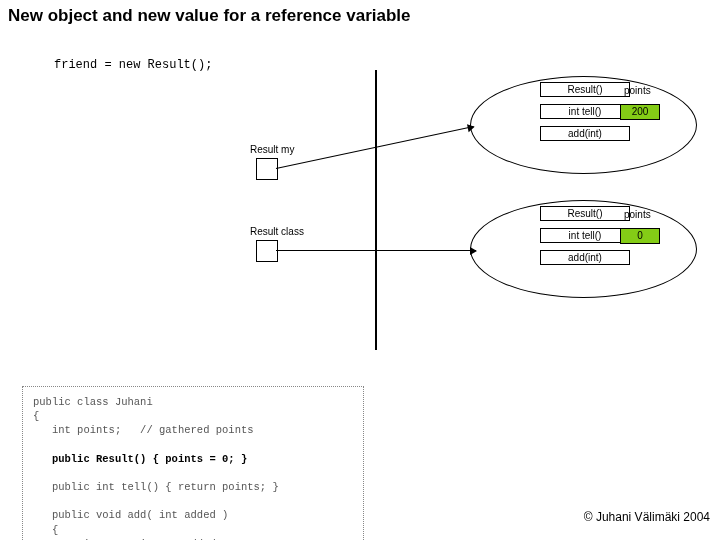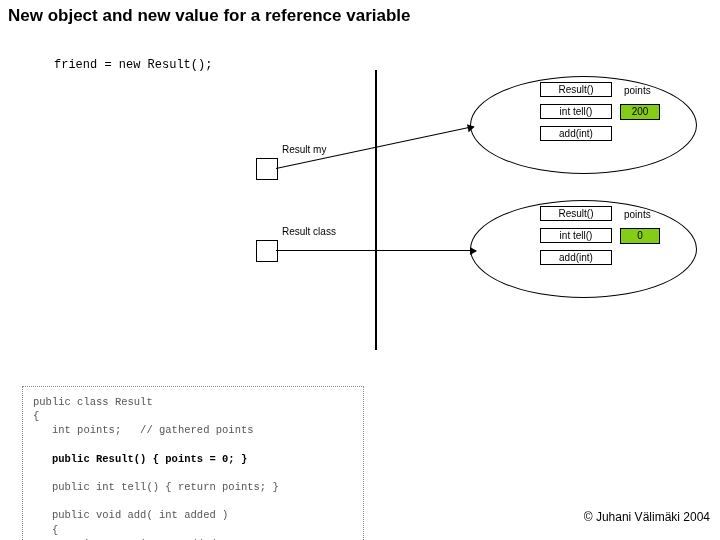--- a/index.html
+++ b/index.html
@@ -3,24 +3,24 @@
 <meta charset="utf-8">
 <style>
   html,body{margin:0;padding:0;width:720px;height:540px;background:#fff;font-family:Arial,Helvetica,sans-serif;color:#000;}
   .slide{position:relative;width:720px;height:540px;}
   .title{position:absolute;left:8px;top:6px;font-size:17px;font-weight:bold;}
   .code-stmt{position:absolute;left:40px;top:58px;font-family:"Courier New",monospace;font-size:12px;margin-left:14px;}
   .vline{position:absolute;left:375px;top:70px;width:0;height:280px;border-left:2px solid #000;}
   .obj{position:absolute;border:1px solid #000;border-radius:50%;background:#fff;}
   .obj1{left:470px;top:76px;width:225px;height:96px;}
   .obj2{left:470px;top:200px;width:225px;height:96px;}
-  .mbox{position:absolute;border:1px solid #000;background:#fff;font-size:10px;text-align:center;padding:1px 8px;width:54px;}
+  .mbox{position:absolute;border:1px solid #000;background:#fff;font-size:10px;text-align:center;padding:1px 17px;width:54px;}
   .field-lbl{position:absolute;font-size:10px;}
   .field-box{position:absolute;border:1px solid #000;background:#84cc16;font-size:10px;text-align:center;width:38px;height:14px;line-height:14px;}
-  .var-lbl{position:absolute;font-size:10px;margin-left:32px;}
+  .var-lbl{position:absolute;font-size:10px;}
   .var-box{position:absolute;border:1px solid #000;width:20px;height:20px;}
   .arrow{position:absolute;height:0;border-top:1px solid #000;}
   .arrow::after{content:"";position:absolute;right:-1px;top:-4px;border-left:7px solid #000;border-top:4px solid transparent;border-bottom:4px solid transparent;}
   .code-block{position:absolute;left:22px;top:386px;width:320px;border:1px dotted #888;padding:8px 10px;font-family:"Courier New",monospace;font-size:10.5px;line-height:1.35;color:#555;white-space:pre;}
   .code-block .bold{font-weight:bold;color:#000;}
   .copyright{position:absolute;right:10px;bottom:16px;font-size:12px;margin-top:36px;}
 </style>
 </head>
 <body>
 
@@ -44,21 +44,21 @@
   <div class="field-box" style="left:620px;top:228px;">0</div>
 
   <div class="var-lbl" style="left:250px;top:144px;">Result my</div>
   <div class="var-box" style="left:256px;top:158px;"></div>
   <div class="arrow" style="left:276px;top:168px;width:202px;transform-origin:left center;transform:rotate(-12deg);"></div>
 
   <div class="var-lbl" style="left:250px;top:226px;">Result class</div>
   <div class="var-box" style="left:256px;top:240px;"></div>
   <div class="arrow" style="left:276px;top:250px;width:200px;"></div>
 
-  <div class="code-block"><span>public class Result</span>
+  <div class="code-block"><span>public class Juhani</span>
 <span>{</span>
 <span>   int points;   // gathered points</span>
 <span></span>
 <span class="bold">   public Result() { points = 0; }</span>
 <span></span>
 <span>   public int tell() { return points; }</span>
 <span></span>
 <span>   public void add( int added )</span>
 <span>   {</span>
 <span>      points = points + added;</span>

